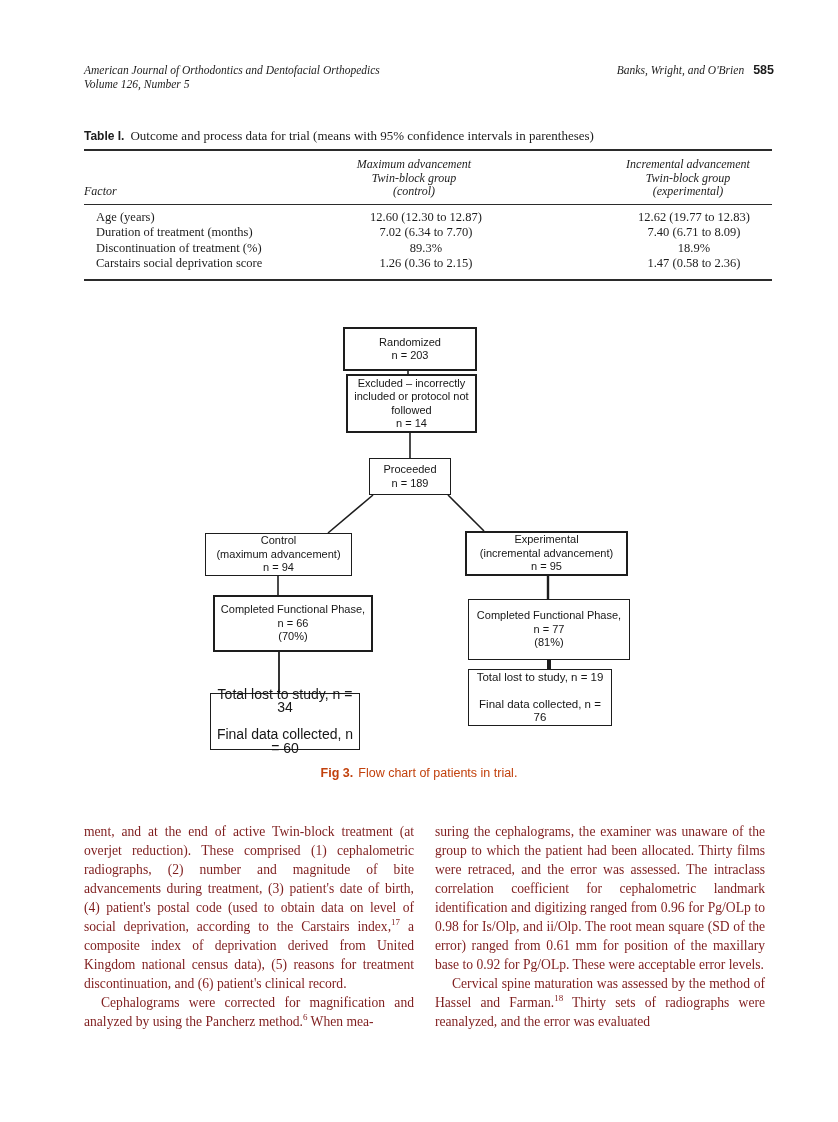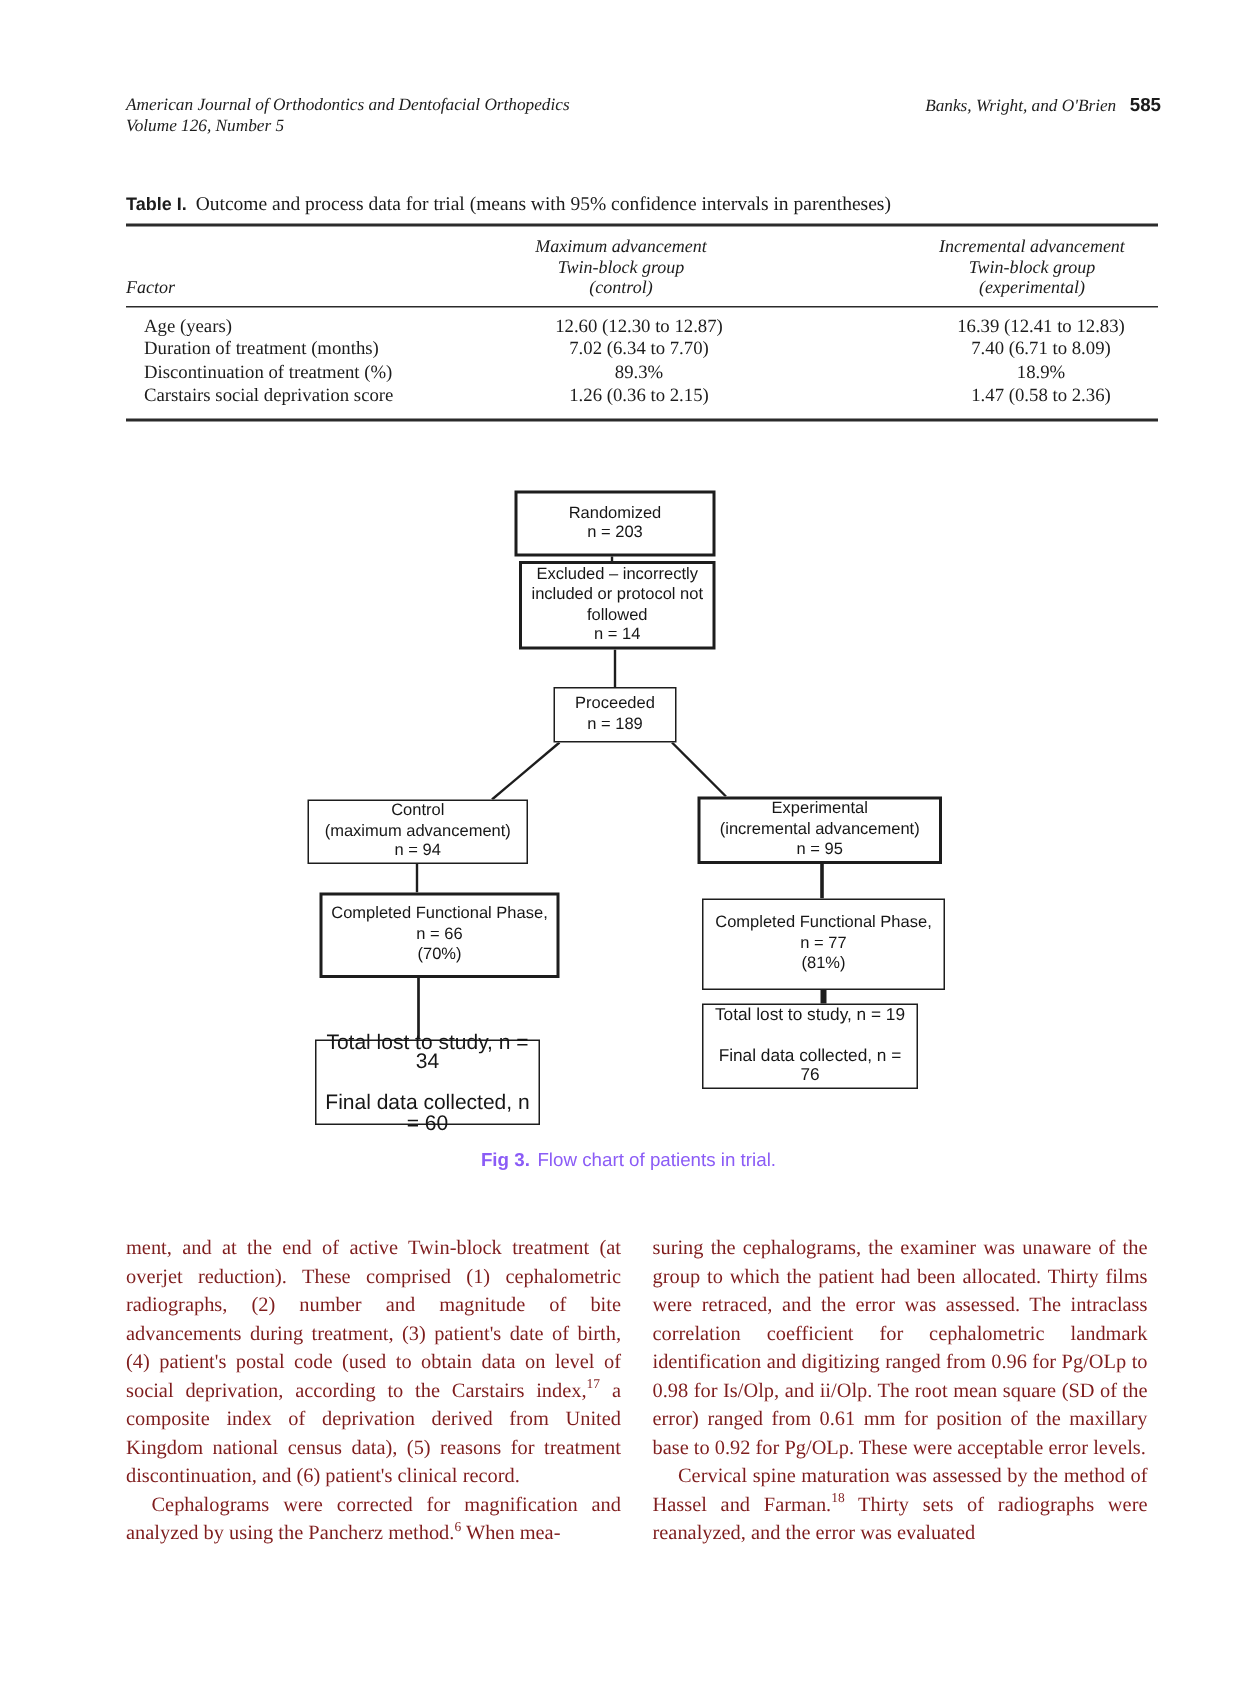--- a/index.html
+++ b/index.html
@@ -49,21 +49,21 @@
   .b-proceeded{left:369px;top:158px;width:82px;height:37px;border-width:1.6px;}
   .b-control{left:205px;top:233px;width:147px;height:43px;border-width:1.3px;}
   .b-experimental{left:465px;top:231px;width:163px;height:45px;border-width:2px;}
   .b-completed-control{left:213px;top:295px;width:160px;height:57px;border-width:2.2px;}
   .b-completed-experimental{left:468px;top:299px;width:162px;height:61px;border-width:1.7px;}
   .b-lost-control{left:210px;top:393px;width:150px;height:57px;border-width:1.7px;font-size:14px;}
   .b-lost-experimental{left:468px;top:369px;width:144px;height:57px;border-width:1.7px;font-size:11.5px;}
   
   .caption{
     position:absolute;left:0;top:766px;width:838px;text-align:center;
-    font-family:"Liberation Sans",sans-serif;font-size:12.5px;color:#8b5cf6;
+    font-family:"Liberation Sans",sans-serif;font-size:12.5px;color:#c2410c;
   }
   .clabel{font-weight:bold;margin-right:5px;}
   
   .columns{position:absolute;left:84px;top:822px;width:682px;display:flex;gap:21px;}
   .col{width:330px;text-align:justify;font-size:13.6px;line-height:19px;color:#7f1d1d;}
   .col p{margin:0;}
   .col p.indent{text-indent:17px;}
   .col sup{font-size:9px;line-height:0;}
 </style>
 </head>
@@ -91,21 +91,21 @@
 Twin-block group
 (control)</div>
       <div class="c2 hc">Incremental advancement
 Twin-block group
 (experimental)</div>
     </div>
     <div class="tbody">
         <div class="trow">
           <div class="c0">Age (years)</div>
           <div class="c1">12.60 (12.30 to 12.87)</div>
-          <div class="c2">16.39 (12.41 to 12.83)</div>
+          <div class="c2">12.62 (19.77 to 12.83)</div>
         </div>
         <div class="trow">
           <div class="c0">Duration of treatment (months)</div>
           <div class="c1">7.02 (6.34 to 7.70)</div>
           <div class="c2">7.40 (6.71 to 8.09)</div>
         </div>
         <div class="trow">
           <div class="c0">Discontinuation of treatment (%)</div>
           <div class="c1">89.3%</div>
           <div class="c2">18.9%</div>

